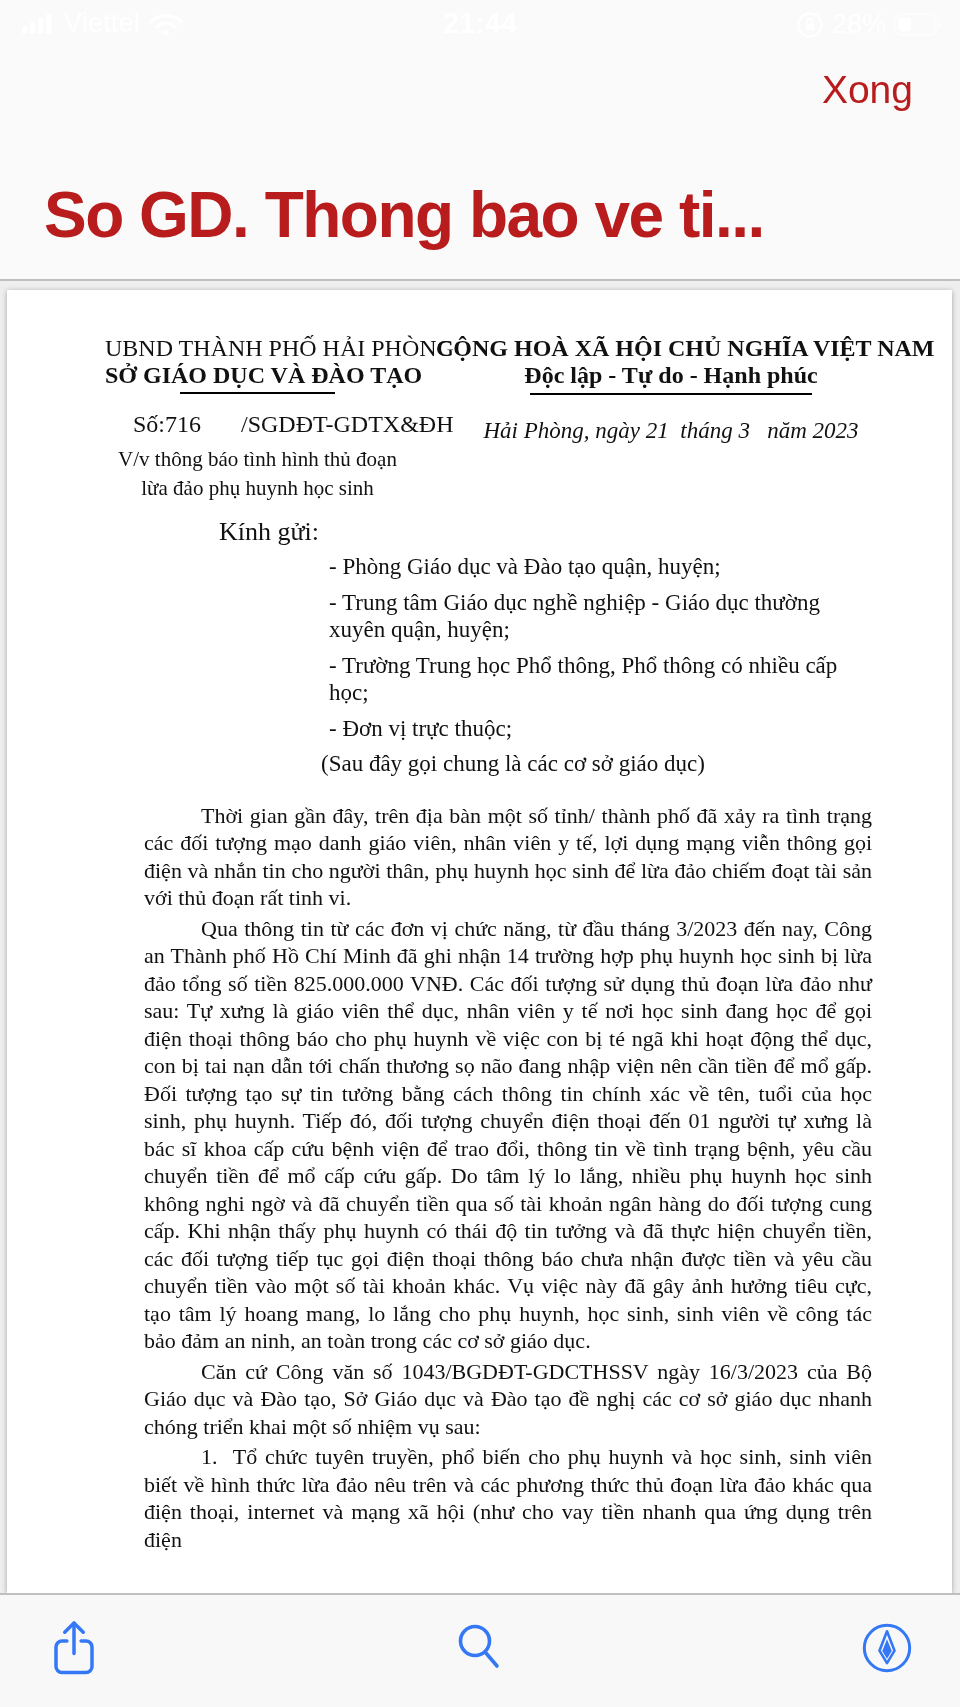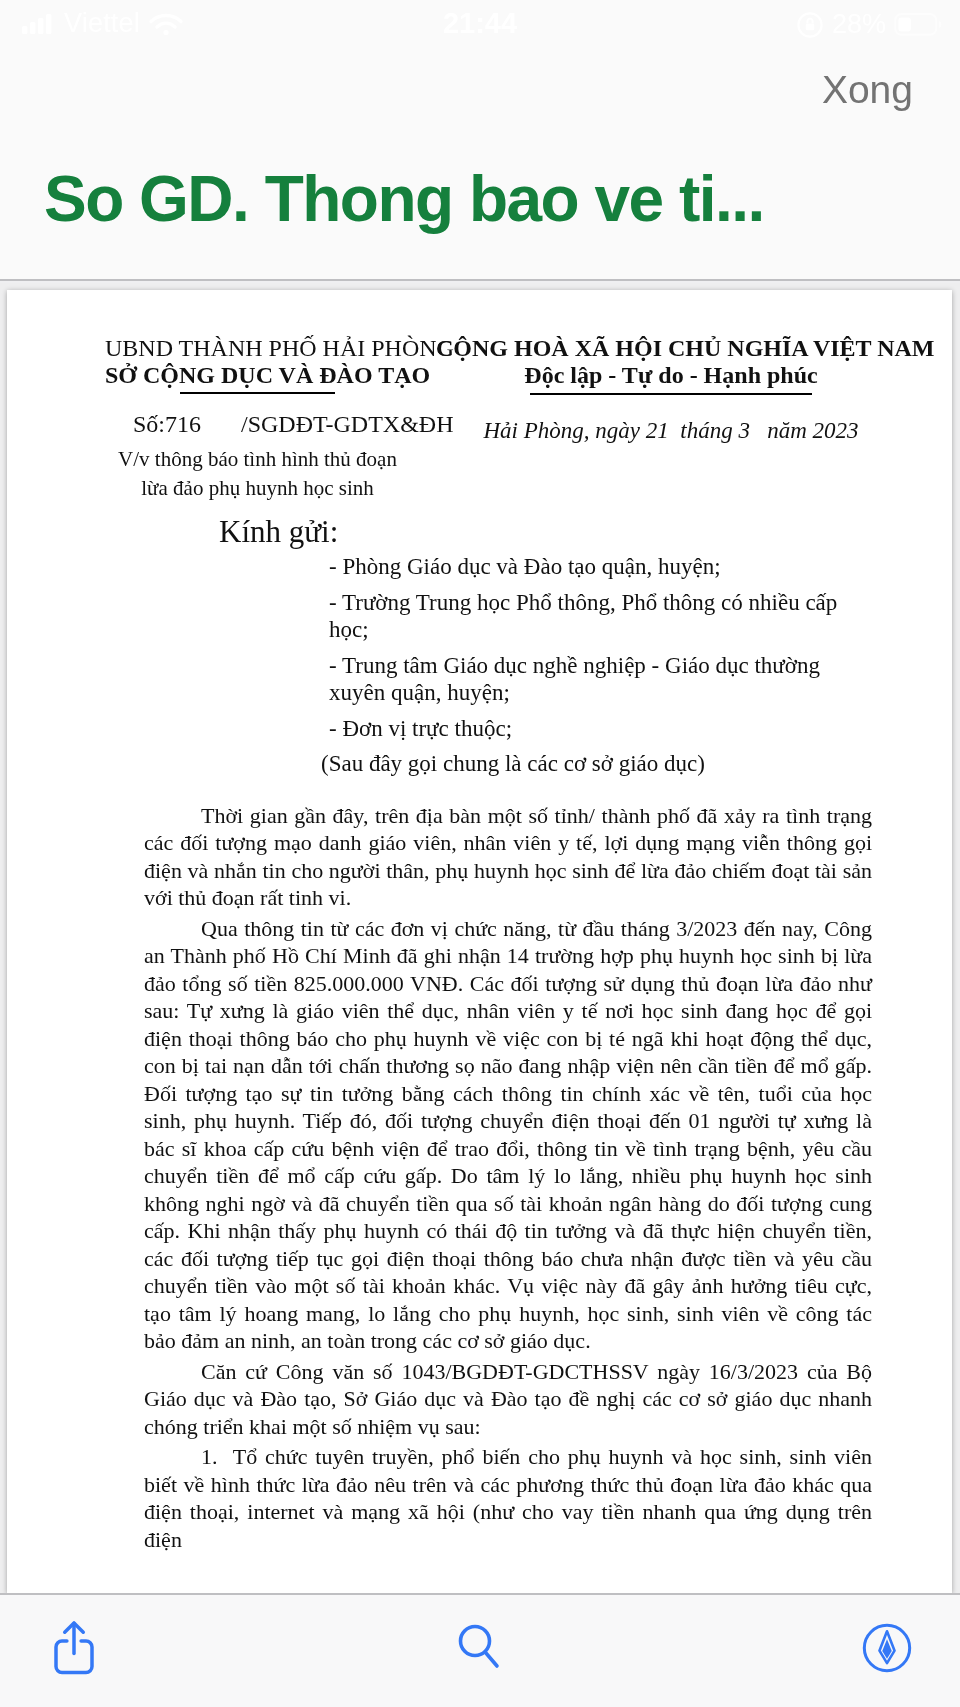--- a/index.html
+++ b/index.html
@@ -18,25 +18,25 @@
   .sb-left{position:absolute;left:22px;top:2px;display:flex;align-items:center;gap:8px;}
   .sb-carrier{font-size:27px;font-weight:400;letter-spacing:.2px;}
   .sb-time{position:absolute;left:50%;transform:translateX(-50%);top:1px;font-size:29px;font-weight:600;}
   .sb-right{position:absolute;right:18px;top:3px;display:flex;align-items:center;gap:8px;}
   .sb-batt-text{font-size:27px;font-weight:400;}
   .status-bar svg{display:block;}
 
   .done-button{
     position:absolute;top:70px;right:47px;border:0;background:none;padding:0;cursor:pointer;
     font-family:"Liberation Sans","DejaVu Sans",sans-serif;
-    font-size:39px;font-weight:500;color:#737373;line-height:1;
+    font-size:39px;font-weight:500;color:#b91c1c;line-height:1;
   }
   .doc-title{
-    position:absolute;top:162px;left:44px;margin:0;
-    font-size:64px;font-weight:700;letter-spacing:-1.5px;color:#15803d;white-space:nowrap;
+    position:absolute;top:178px;left:44px;margin:0;
+    font-size:64px;font-weight:700;letter-spacing:-1.5px;color:#b91c1c;white-space:nowrap;
   }
 
   
   .content-bg{position:absolute;top:283px;bottom:114px;left:0;right:0;background:#eeeeef;}
   .page{
     position:absolute;top:7px;left:7px;width:945px;bottom:0;background:#ffffff;
     box-shadow:0 1px 5px rgba(0,0,0,.32);overflow:hidden;
     font-family:"Liberation Serif","DejaVu Serif",serif;color:#111;
   }
   .doc-header{display:flex;padding:45px 0 0 98px;}
@@ -45,21 +45,21 @@
   .hdr-line{font-size:24px;line-height:27px;white-space:nowrap;}
   .hdr-bold{font-weight:700;}
   .u-dept::after{content:"";display:block;margin:3px auto 0;width:155px;border-top:2px solid #000;}
   .u-motto::after{content:"";display:block;margin:4px auto 0;width:282px;border-top:2px solid #000;}
   .ref-row{margin-top:17px;text-align:center;padding-left:28px;font-size:24px;white-space:nowrap;}
   .ref-code{margin-left:40px;}
   .subject{font-size:21px;line-height:25px;margin-top:4px;}
   .subject.s1{margin-top:9px;}
   .place-date{margin-top:23px;font-size:23px;font-style:italic;white-space:pre;}
 
-  .salutation{margin:17px 0 0 212px;font-size:31px;line-height:27px;}
+  .salutation{margin:17px 0 0 212px;font-size:26px;line-height:27px;}
   .recipients{margin:0 0 0 314px;width:562px;font-size:23px;line-height:27.5px;}
   .recipient-item{margin:8px;}
   .recipients-note{margin:0;}
 
   .body-text{margin:24px 0 0 137px;width:728px;}
   .para{
     font-size:22px;line-height:27.5px;text-align:justify;text-indent:57px;margin:3px 0 0;
   }
 
   
@@ -118,40 +118,40 @@
   <button class="done-button">Xong</button>
   <h1 class="doc-title">So GD. Thong bao ve ti...</h1>
 </div>
 
 <div class="content-bg">
   <div class="page">
 
     <div class="doc-header">
       <div class="hdr-left">
         <div class="hdr-line">UBND THÀNH PHỐ HẢI PHÒNG</div>
-        <div class="hdr-line hdr-bold u-dept">SỞ CỘNG DỤC VÀ ĐÀO TẠO</div>
+        <div class="hdr-line hdr-bold u-dept">SỞ GIÁO DỤC VÀ ĐÀO TẠO</div>
         <div class="ref-row">
           <span>Số:716</span><span class="ref-code">/SGDĐT-GDTX&amp;ĐH</span>
         </div>
         <div class="subject s1">V/v thông báo tình hình thủ đoạn</div>
         <div class="subject">lừa đảo phụ huynh học sinh</div>
       </div>
       <div class="hdr-right">
         <div class="hdr-line hdr-bold">CỘNG HOÀ XÃ HỘI CHỦ NGHĨA VIỆT NAM</div>
         <div class="hdr-line hdr-bold u-motto">Độc lập - Tự do - Hạnh phúc</div>
         <div class="place-date">Hải Phòng, ngày 21  tháng 3   năm 2023</div>
       </div>
     </div>
 
     <div class="salutation">Kính gửi:</div>
 
     <div class="recipients">
       <div class="recipient-item">- Phòng Giáo dục và Đào tạo quận, huyện;</div>
+      <div class="recipient-item">- Trung tâm Giáo dục nghề nghiệp - Giáo dục thường xuyên quận, huyện;</div>
       <div class="recipient-item">- Trường Trung học Phổ thông, Phổ thông có nhiều cấp học;</div>
-      <div class="recipient-item">- Trung tâm Giáo dục nghề nghiệp - Giáo dục thường xuyên quận, huyện;</div>
       <div class="recipient-item">- Đơn vị trực thuộc;</div>
       <div class="recipients-note">(Sau đây gọi chung là các cơ sở giáo dục)</div>
     </div>
 
     <div class="body-text">
       <p class="para">Thời gian gần đây, trên địa bàn một số tỉnh/ thành phố đã xảy ra tình trạng các đối tượng mạo danh giáo viên, nhân viên y tế, lợi dụng mạng viễn thông gọi điện và nhắn tin cho người thân, phụ huynh học sinh để lừa đảo chiếm đoạt tài sản với thủ đoạn rất tinh vi.</p>
       <p class="para">Qua thông tin từ các đơn vị chức năng, từ đầu tháng 3/2023 đến nay, Công an Thành phố Hồ Chí Minh đã ghi nhận 14 trường hợp phụ huynh học sinh bị lừa đảo tổng số tiền 825.000.000 VNĐ. Các đối tượng sử dụng thủ đoạn lừa đảo như sau: Tự xưng là giáo viên thể dục, nhân viên y tế nơi học sinh đang học để gọi điện thoại thông báo cho phụ huynh về việc con bị té ngã khi hoạt động thể dục, con bị tai nạn dẫn tới chấn thương sọ não đang nhập viện nên cần tiền để mổ gấp. Đối tượng tạo sự tin tưởng bằng cách thông tin chính xác về tên, tuổi của học sinh, phụ huynh. Tiếp đó, đối tượng chuyển điện thoại đến 01 người tự xưng là bác sĩ khoa cấp cứu bệnh viện để trao đổi, thông tin về tình trạng bệnh, yêu cầu chuyển tiền để mổ cấp cứu gấp. Do tâm lý lo lắng, nhiều phụ huynh học sinh không nghi ngờ và đã chuyển tiền qua số tài khoản ngân hàng do đối tượng cung cấp. Khi nhận thấy phụ huynh có thái độ tin tưởng và đã thực hiện chuyển tiền, các đối tượng tiếp tục gọi điện thoại thông báo chưa nhận được tiền và yêu cầu chuyển tiền vào một số tài khoản khác. Vụ việc này đã gây ảnh hưởng tiêu cực, tạo tâm lý hoang mang, lo lắng cho phụ huynh, học sinh, sinh viên về công tác bảo đảm an ninh, an toàn trong các cơ sở giáo dục.</p>
       <p class="para">Căn cứ Công văn số 1043/BGDĐT-GDCTHSSV ngày 16/3/2023 của Bộ Giáo dục và Đào tạo, Sở Giáo dục và Đào tạo đề nghị các cơ sở giáo dục nhanh chóng triển khai một số nhiệm vụ sau:</p>
       <p class="para">1.&nbsp; Tổ chức tuyên truyền, phổ biến cho phụ huynh và học sinh, sinh viên biết về hình thức lừa đảo nêu trên và các phương thức thủ đoạn lừa đảo khác qua điện thoại, internet và mạng xã hội (như cho vay tiền nhanh qua ứng dụng trên điện</p>
     </div>

